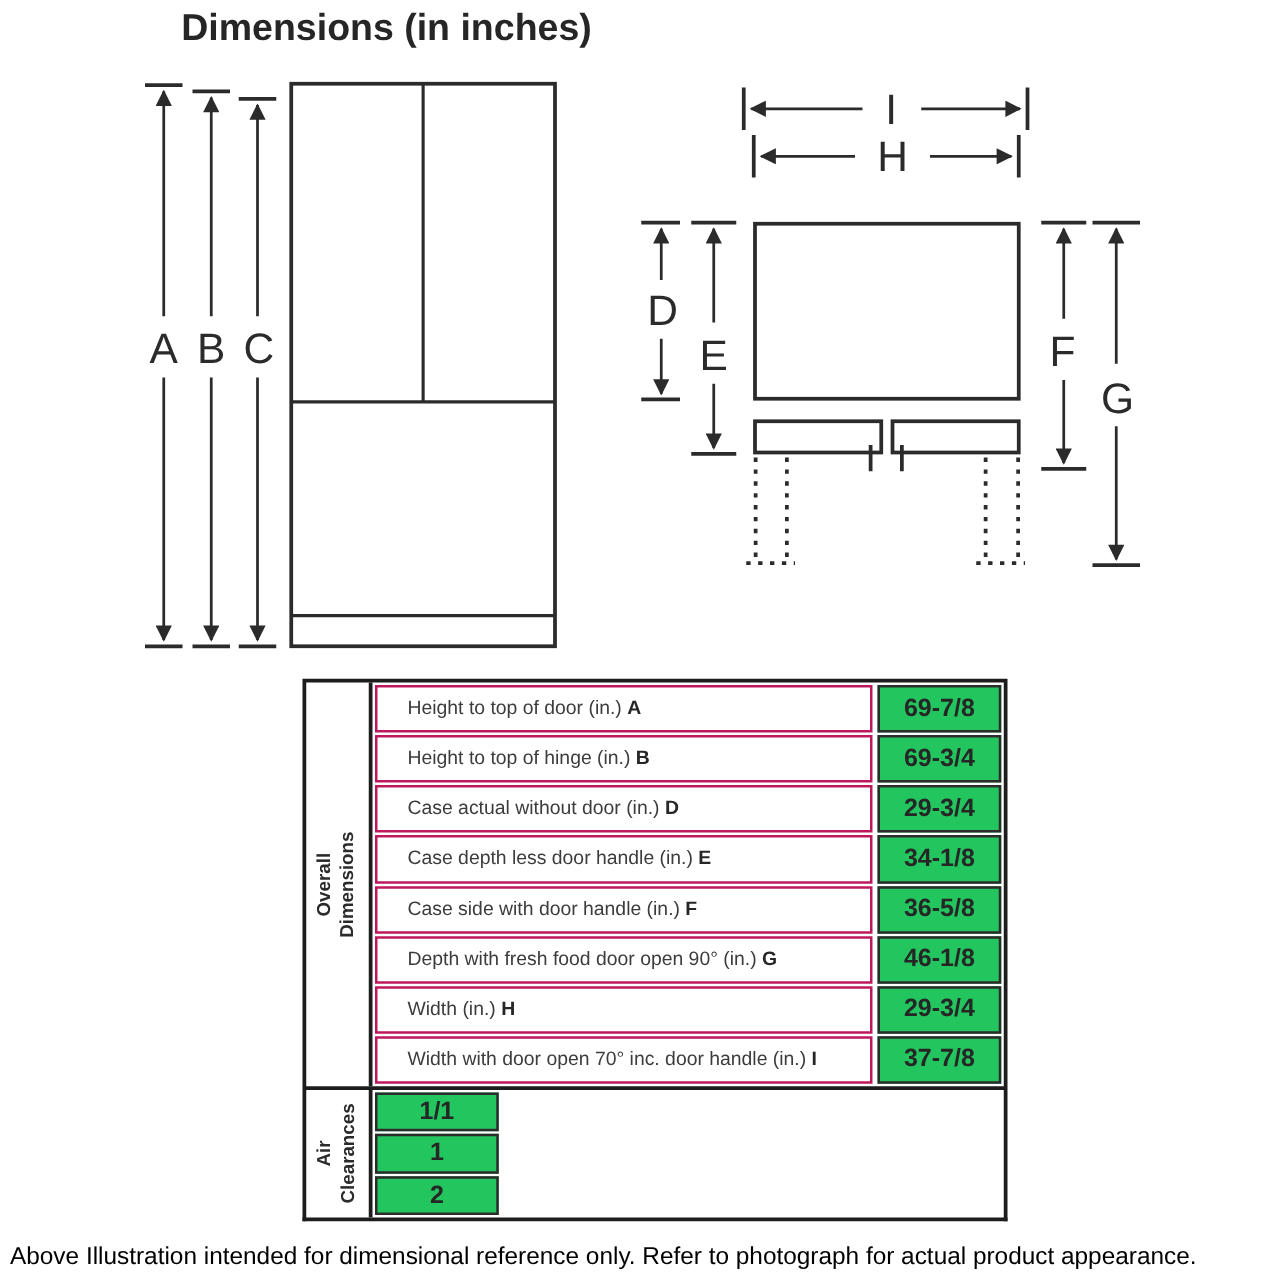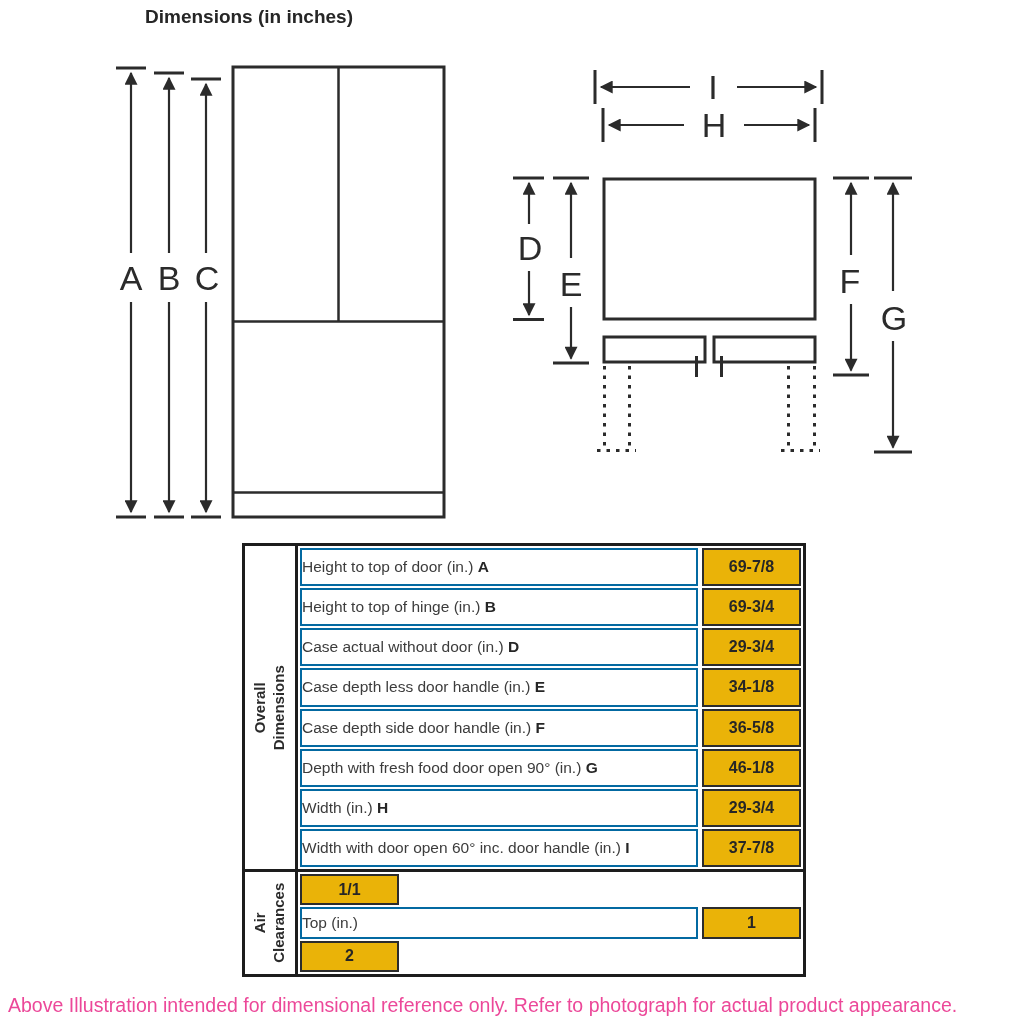--- a/index.html
+++ b/index.html
@@ -1,37 +1,37 @@
 <!DOCTYPE html>
 <html><head>
 <meta charset="utf-8">
 <style>
   html,body{margin:0;padding:0;background:#ffffff;}
   body{font-family:"Liberation Sans", sans-serif; color:#2e2e2e;}
   #stage{position:relative;width:1024px;height:1024px;background:#fff;overflow:hidden;}
 
-  .title{position:absolute;left:145px;top:6px;font-size:19px;font-weight:bold;color:#262626;letter-spacing:0px;}
-  .footer{position:absolute;left:8px;top:994px;width:1012px;font-size:19.5px;color:#ec4899;}
+  .title{position:absolute;left:145px;top:6px;font-size:30px;font-weight:bold;color:#262626;letter-spacing:0px;}
+  .footer{position:absolute;left:8px;top:994px;width:1012px;font-size:19.5px;color:#000000;}
 
   svg{position:absolute;overflow:visible;}
   svg text{font-family:"Liberation Sans", sans-serif;font-size:34px;fill:#2b2b2b;}
 
   
   .dims-table{position:absolute;left:242px;top:543px;width:564px;}
   .section{border:3px solid #1d1d1d;display:flex;background:#fff;}
   .section.overall{height:323px;}
   .section.air{height:102px;border-top:none;}
   .side-label{width:50px;border-right:3px solid #1d1d1d;display:flex;align-items:center;justify-content:center;flex:none;}
   .side-label .rot{transform:rotate(-90deg);white-space:nowrap;text-align:center;font-weight:bold;font-size:15px;line-height:1.25;color:#2b2b2b;}
   .rows{flex:1;display:flex;flex-direction:column;padding:2px 2px;gap:2px;}
   .row{flex:1;display:flex;min-height:0;}
-  .cell-name{flex:1;border:2px solid #0369a1;display:flex;align-items:center;padding-left:0;margin-right:4px;background:#fff;}
+  .cell-name{flex:1;border:2px solid #be185d;display:flex;align-items:center;padding-left:24px;margin-right:4px;background:#fff;}
   .cell-name .txt{font-size:15.5px;color:#3c3c3c;white-space:nowrap;}
   .cell-name .txt b{color:#262626;}
-  .cell-value{width:95px;flex:none;border:2px solid #2c2c2c;display:flex;align-items:center;justify-content:center;font-weight:bold;font-size:16px;color:#262626;background:#eab308;}
+  .cell-value{width:95px;flex:none;border:2px solid #2c2c2c;display:flex;align-items:center;justify-content:center;font-weight:bold;font-size:20px;color:#262626;background:#22c55e;}
 </style>
 </head>
 <body>
 
 <div id="stage">
 
   <div class="title">Dimensions (in inches)</div>
 
   <svg style="left:100px;top:50px;" width="360" height="480" viewBox="100 50 360 480">
     <defs>
@@ -174,60 +174,57 @@
           <div class="cell-value">29-3/4</div>
         </div>
         <div class="row">
           <div class="cell-name">
               <span class="txt"><span>Case depth less door handle (in.) </span><b>E</b></span>
             </div>
           <div class="cell-value">34-1/8</div>
         </div>
         <div class="row">
           <div class="cell-name">
-              <span class="txt"><span>Case depth side door handle (in.) </span><b>F</b></span>
+              <span class="txt"><span>Case side with door handle (in.) </span><b>F</b></span>
             </div>
           <div class="cell-value">36-5/8</div>
         </div>
         <div class="row">
           <div class="cell-name">
               <span class="txt"><span>Depth with fresh food door open 90° (in.) </span><b>G</b></span>
             </div>
           <div class="cell-value">46-1/8</div>
         </div>
         <div class="row">
           <div class="cell-name">
               <span class="txt"><span>Width (in.) </span><b>H</b></span>
             </div>
           <div class="cell-value">29-3/4</div>
         </div>
         <div class="row">
           <div class="cell-name">
-              <span class="txt"><span>Width with door open 60° inc. door handle (in.) </span><b>I</b></span>
+              <span class="txt"><span>Width with door open 70° inc. door handle (in.) </span><b>I</b></span>
             </div>
           <div class="cell-value">37-7/8</div>
         </div>
       </div>
     </div>
 
     <div class="section air">
       <div class="side-label">
         <div class="rot">
           <div>Air</div>
           <div>Clearances</div>
         </div>
       </div>
       <div class="rows">
         <div class="row">
           <div class="cell-value">1/1</div>
         </div>
         <div class="row">
-          <div class="cell-name">
-              <span class="txt"><span>Top (in.)</span><b></b></span>
-            </div>
           <div class="cell-value">1</div>
         </div>
         <div class="row">
           <div class="cell-value">2</div>
         </div>
       </div>
     </div>
 
   </div>
 

